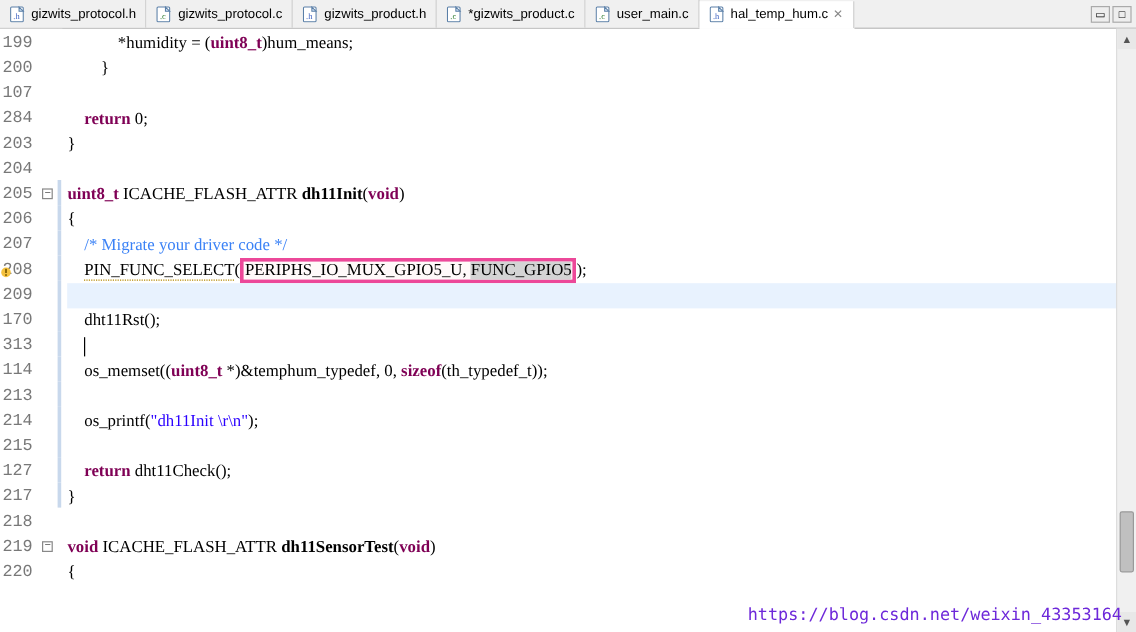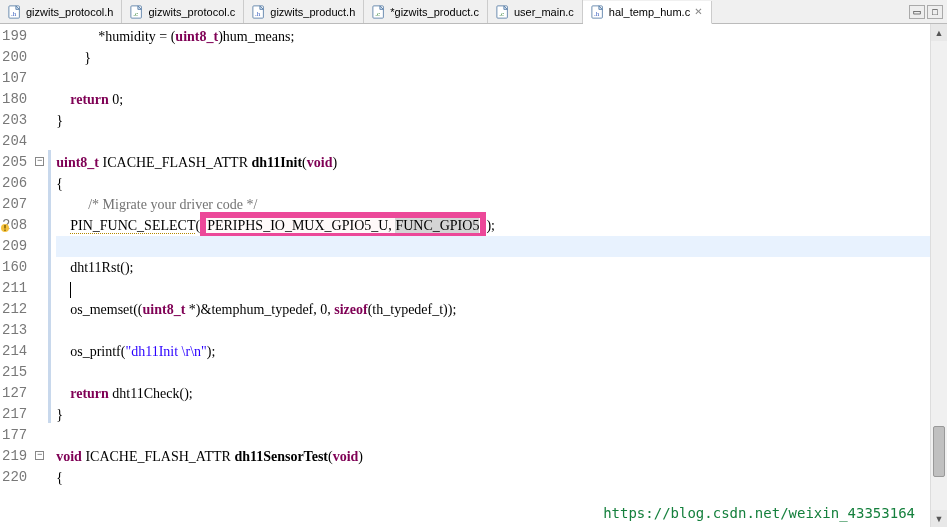--- a/index.html
+++ b/index.html
@@ -133,24 +133,24 @@
 .code-line {
   height: 21px;
   position: relative;
   font-family: Liberation Serif, serif;
 }
 .code-line.current {
   background: #e8f2fe;
 }
 .k { color: #7f0055; font-weight: bold; }
 .fn { font-weight: bold; }
-.cm { color: #737373; margin-left: 18px; }
+.cm { color: #3b82f6; }
 .str { color: #2a00ff; }
 .hl-box {
-  border: 6px solid #ec4899;
+  border: 3px solid #ec4899;
   background: rgba(255,200,200,0.1);
   padding: 0 1px;
 }
 .sel { background: #d4d4d4; }
 .cursor-mark {
   display: inline-block;
   width: 1px;
   height: 16px;
   background: #000;
   vertical-align: middle;
@@ -187,23 +187,23 @@
 .scroll-thumb {
   position: absolute;
   left: 2px;
   right: 2px;
   background: #c0c0c0;
   border: 1px solid #999;
   border-radius: 2px;
 }
 .watermark {
   position: absolute;
-  right: 32px;
+  right: 12px;
   bottom: 6px;
-  color: #15803d;
+  color: #6d28d9;
   font-size: 14px;
   font-family: Consolas, monospace;
 }
 </style>
 </head>
 <body>
 
 <div class="tab-bar">
 
   <div class="tab">
@@ -259,41 +259,41 @@
     <div class="win-btn">▭</div>
     <div class="win-btn">□</div>
   </div>
 </div>
 
 <div class="editor-wrap">
   <div class="gutter">
       <div class="line-no">199</div>
       <div class="line-no">200</div>
       <div class="line-no">107</div>
-      <div class="line-no">180</div>
+      <div class="line-no">284</div>
       <div class="line-no">203</div>
       <div class="line-no">204</div>
       <div class="line-no">205</div>
       <div class="line-no">206</div>
       <div class="line-no">207</div>
       <div class="line-no">208<span class="marker"><svg viewBox="0 0 10 10" width="10" height="10">
             <circle cx="5" cy="5" r="4" fill="#f5c23e"></circle>
             <rect x="4.3" y="2" width="1.4" height="3.5" fill="#7a5a00"></rect>
             <rect x="4.3" y="6.5" width="1.4" height="1.4" fill="#7a5a00"></rect>
           </svg></span></div>
       <div class="line-no">209</div>
-      <div class="line-no">160</div>
-      <div class="line-no">211</div>
-      <div class="line-no">212</div>
+      <div class="line-no">170</div>
+      <div class="line-no">313</div>
+      <div class="line-no">114</div>
       <div class="line-no">213</div>
       <div class="line-no">214</div>
       <div class="line-no">215</div>
       <div class="line-no">127</div>
       <div class="line-no">217</div>
-      <div class="line-no">177</div>
+      <div class="line-no">218</div>
       <div class="line-no">219</div>
       <div class="line-no">220</div>
     </div>
   <div class="fold-col">
       <div class="fold" style="top: 133px;">−</div>
       <div class="fold" style="top: 427px;">−</div>
     </div>
   <div class="change-col">
       <div class="change-bar" style="top: 126px; height: 21px;"></div>
       <div class="change-bar" style="top: 147px; height: 21px;"></div>

